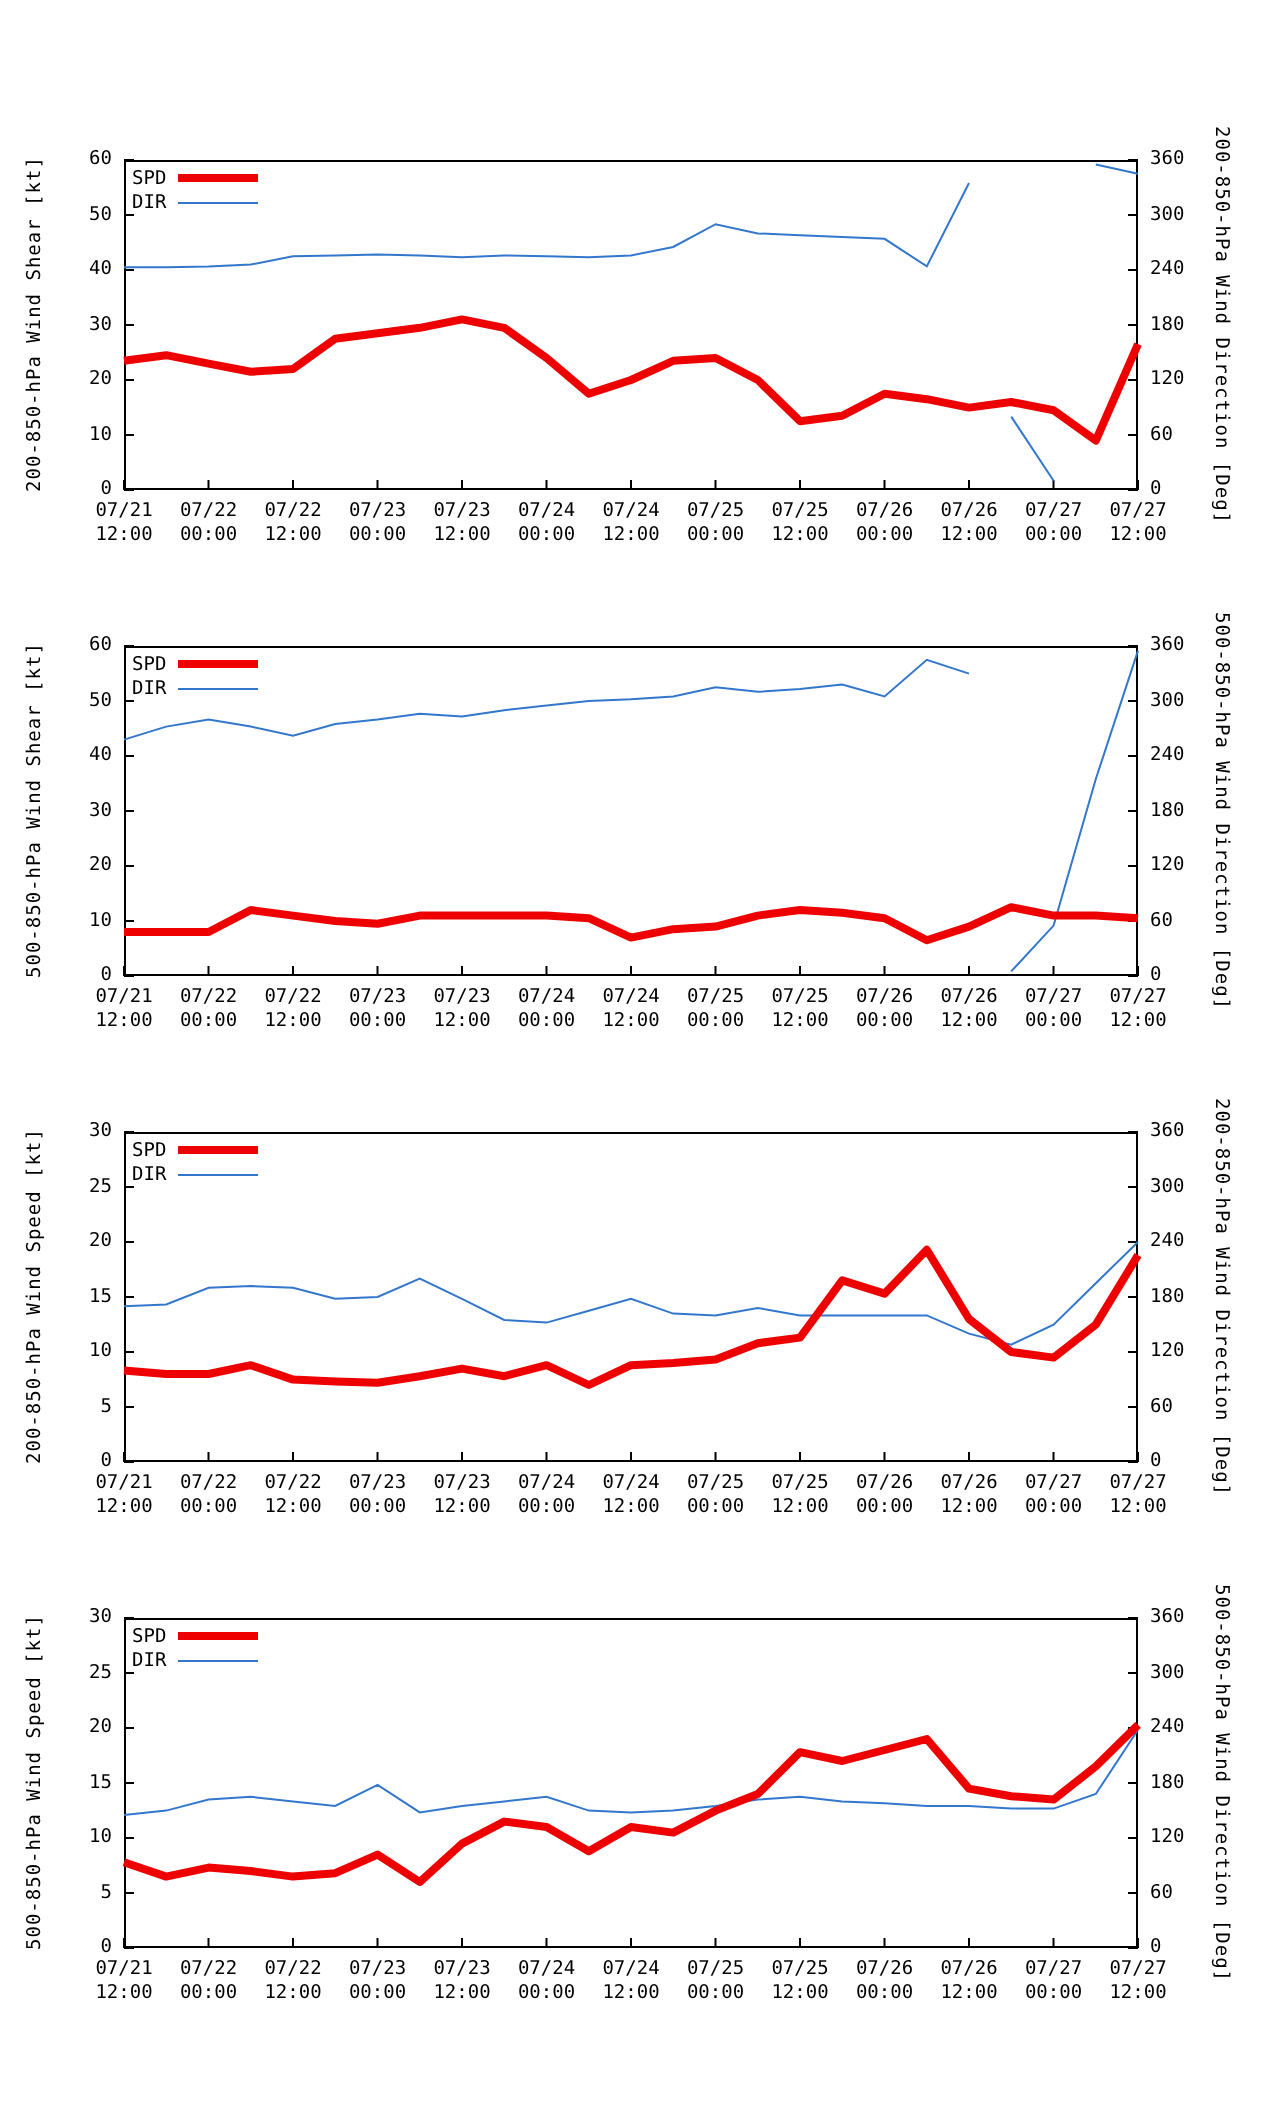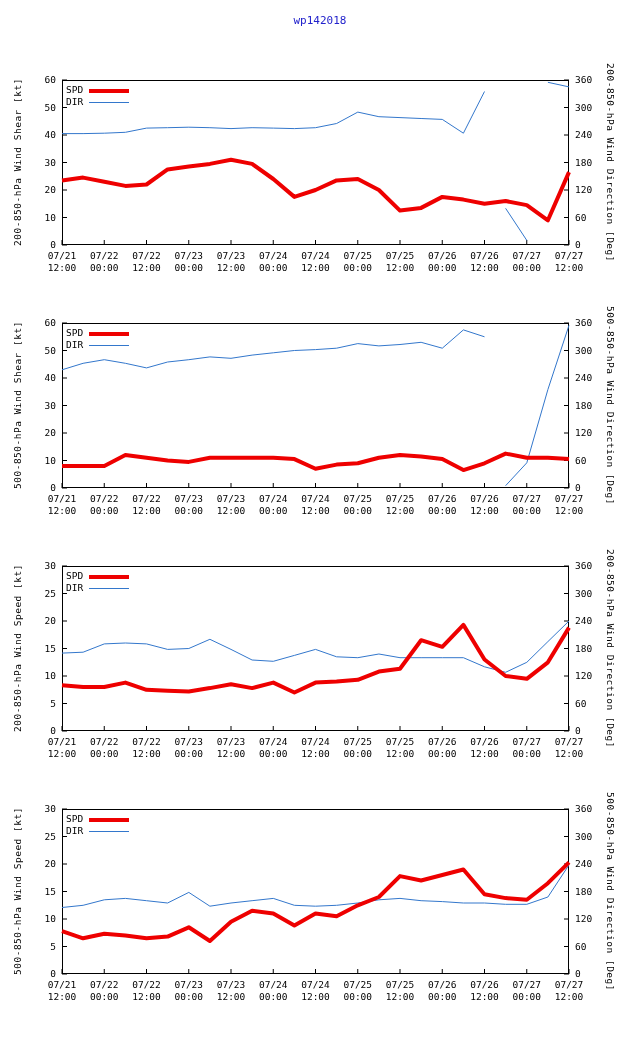--- a/index.html
+++ b/index.html
@@ -16,21 +16,20 @@
   .legend{position:absolute;font-size:9.5px;font-family:"DejaVu Sans Mono",monospace;color:#000;}
   .legend .row{height:12px;line-height:12px;white-space:nowrap;}
   .legend .sw-spd{display:inline-block;width:40px;height:4px;background:#ee0000;vertical-align:middle;margin-left:6px;}
   .legend .sw-dir{display:inline-block;width:40px;height:1px;background:#3377cc;vertical-align:middle;margin-left:6px;}
   svg{position:absolute;top:0;left:0;overflow:visible;}
 </style>
 </head>
 <body>
 
 <div class="page">
-  <div class="title">wp142018</div>
 
   <div class="panel" style="top:60px" id="panel0">
       <div class="plot" style="left: 62px; top: 20px; width: 507px; height: 165px;"></div>
       <div class="ylab" style="left: 12px; top: 14px; height: 177px; display: flex; align-items: center; justify-content: center;">200-850-hPa Wind Shear [kt]</div>
       <div class="ylab" style="left: 605px; top: 14px; height: 177px; display: flex; align-items: center; justify-content: center; writing-mode: vertical-rl; transform: none;">200-850-hPa Wind Direction [Deg]</div>
       <svg width="640" height="240">
         <line x1="62" x2="67" y1="185" y2="185" stroke="#000" stroke-width="1"></line>
         <line x1="62" x2="67" y1="157.5" y2="157.5" stroke="#000" stroke-width="1"></line>
         <line x1="62" x2="67" y1="130" y2="130" stroke="#000" stroke-width="1"></line>
         <line x1="62" x2="67" y1="102.5" y2="102.5" stroke="#000" stroke-width="1"></line>

